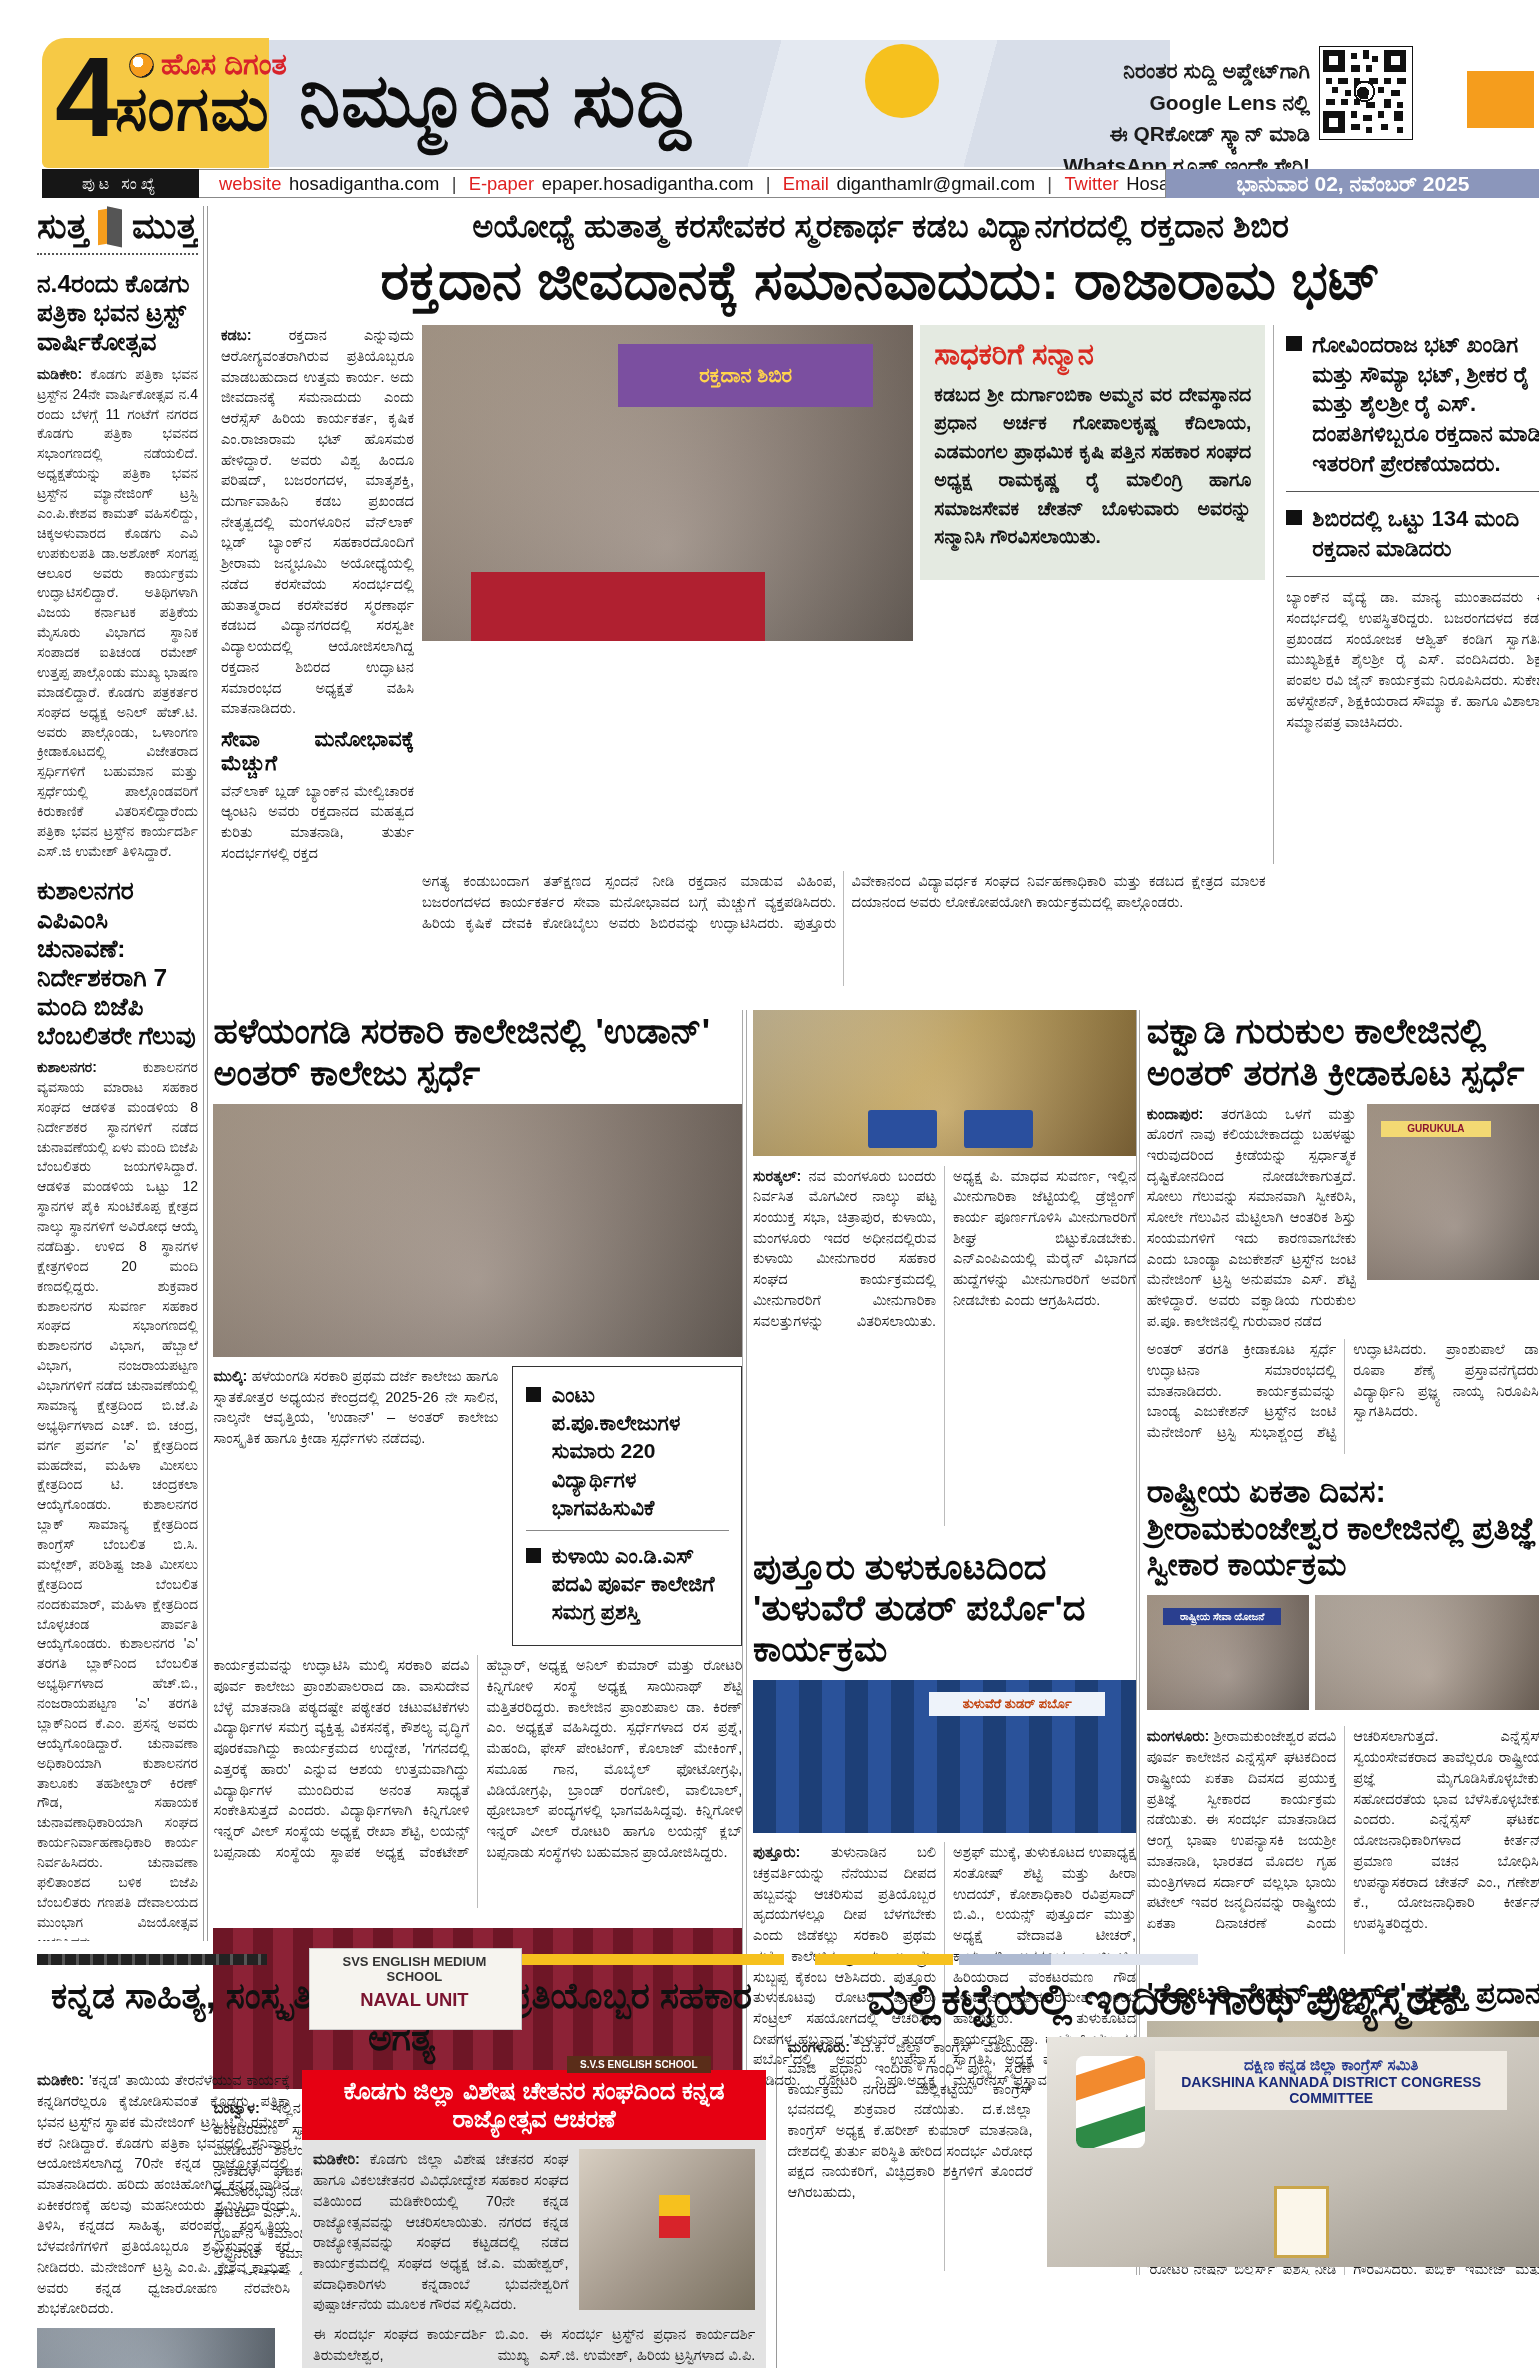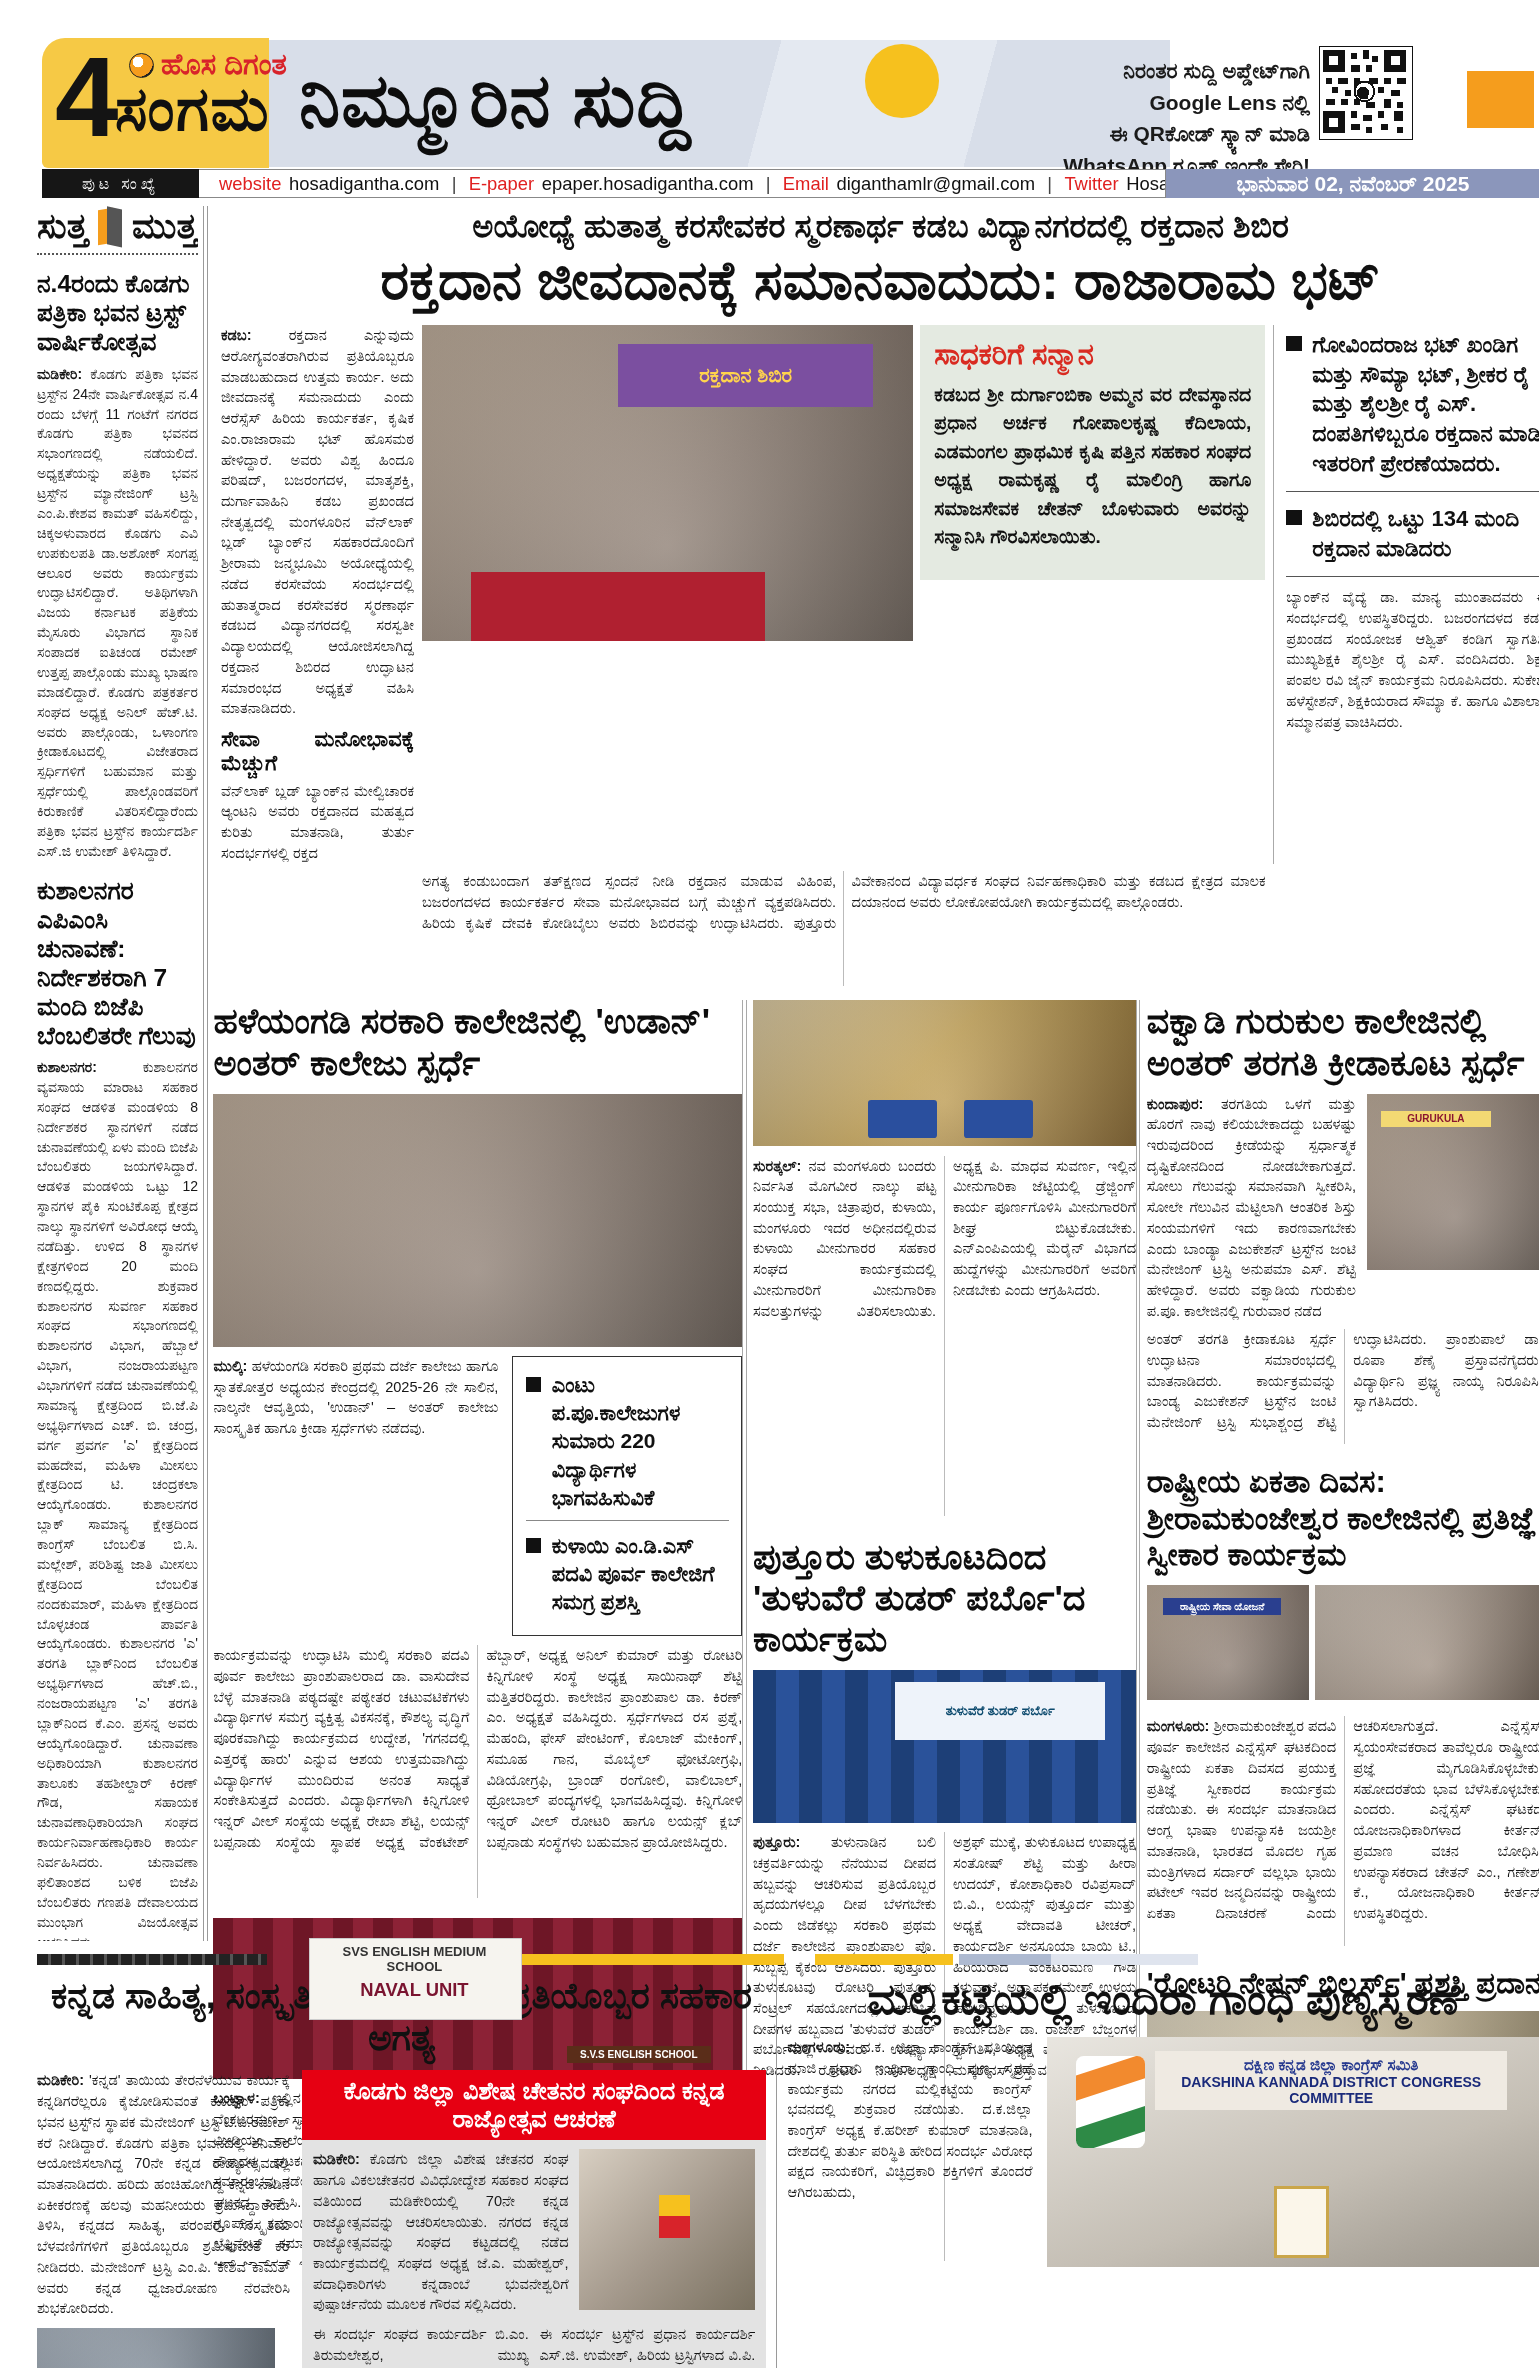--- a/index.html
+++ b/index.html
@@ -54,21 +54,21 @@
   .lead-photo{height:316px;}
   .sanman{background:#e4eae1;padding:12.3px 14px;height:230px;overflow:hidden;}
   .sanman-title{color:#d92b21;font-size:29px;font-weight:bold;margin-bottom:9.2px;}
   .sanman-body{font-size:19px;font-weight:600;line-height:1.5;text-align:justify;}
   .bullets{border-left:0.8px solid #aaa;padding-left:12.3px;}
   .bullet-item{display:flex;gap:10.7px;font-size:22px;font-weight:bold;line-height:1.35;padding:4.6px 0 12.3px;}
   .bullet-item + .bullet-item{border-top:1.5px solid #555;padding-top:12.3px;border-bottom:1.5px solid #555;padding-bottom:12.3px;}
   .sq{flex:0 0 15.3px;width:15.3px;height:15.3px;background:#111;margin-top:6.1px;}
   .lead-under{display:grid;grid-template-columns:491px 345px 276px;gap:7.7px;margin-left:201px;margin-top:7.7px;height:115px;overflow:hidden;}
   
-  .midgrid{display:grid;grid-template-columns:529px 10.7px 383px 10.7px 396px;margin-top:14px;height:1265px;overflow:hidden;padding-left:3.1px;}
+  .midgrid{display:grid;grid-template-columns:529px 10.7px 383px 10.7px 396px;margin-top:24px;height:1265px;overflow:hidden;padding-left:3.1px;}
   .art{margin-bottom:20px;}
   .art .headline{font-size:35px;margin-bottom:10.7px;}
   .art .photo{margin-bottom:9.2px;}
   .twocol{column-count:2;column-gap:17px;column-rule:0.8px solid #bbb;}
   .bul-box{border:1.5px solid #333;padding:10.7px 12.3px;}
   .bul-box .bullet-item{font-size:21px;padding:3.1px 0 7.7px;}
   .bul-box .bullet-item + .bullet-item{border-top:1.5px solid #888;border-bottom:none;padding-top:10.7px;}
   .quote-box{padding:3.1px 4.6px;}
   .q-head{display:flex;align-items:center;gap:7.7px;margin-bottom:7.7px;}
   .q-icon{font-size:44px;line-height:.8;color:#e63312;text-shadow:-6.1px 3.1px 0 #f6c11e;}
@@ -329,21 +329,21 @@
               <div class="body-txt twocol" style="height:360px;overflow:hidden;">
                 <span class="dateline">ಸುರತ್ಕಲ್:</span>
                 <span>ನವ ಮಂಗಳೂರು ಬಂದರು ನಿರ್ವಸಿತ ಮೊಗವೀರ ನಾಲ್ಕು ಪಟ್ಟ ಸಂಯುಕ್ತ ಸಭಾ, ಚಿತ್ರಾಪುರ, ಕುಳಾಯಿ, ಮಂಗಳೂರು ಇದರ ಅಧೀನದಲ್ಲಿರುವ ಕುಳಾಯಿ ಮೀನುಗಾರರ ಸಹಕಾರ ಸಂಘದ ಕಾರ್ಯಕ್ರಮದಲ್ಲಿ ಮೀನುಗಾರರಿಗೆ ಮೀನುಗಾರಿಕಾ ಸವಲತ್ತುಗಳನ್ನು ವಿತರಿಸಲಾಯಿತು.</span>
                 <span>ಅಧ್ಯಕ್ಷ ಪಿ. ಮಾಧವ ಸುವರ್ಣ, ಇಲ್ಲಿನ ಮೀನುಗಾರಿಕಾ ಜೆಟ್ಟಿಯಲ್ಲಿ ಡ್ರೆಜ್ಜಿಂಗ್ ಕಾರ್ಯ ಪೂರ್ಣಗೊಳಿಸಿ ಮೀನುಗಾರರಿಗೆ ಶೀಘ್ರ ಬಿಟ್ಟುಕೊಡಬೇಕು. ಎನ್‌ಎಂಪಿಎಯಲ್ಲಿ ಮೆರೈನ್ ವಿಭಾಗದ ಹುದ್ದೆಗಳನ್ನು ಮೀನುಗಾರರಿಗೆ ಅವರಿಗೆ ನೀಡಬೇಕು ಎಂದು ಆಗ್ರಹಿಸಿದರು.</span>
               </div>
             </div>
             <div class="art">
               <div class="headline">ಪುತ್ತೂರು ತುಳುಕೂಟದಿಂದ 'ತುಳುವೆರೆ ತುಡರ್ ಪರ್ಬೊ'ದ ಕಾರ್ಯಕ್ರಮ</div>
               <div class="photo" style="height:153px;">
                 <div class="bluecurtain"></div>
-                <div class="ph-label" style="right:8%;top:8%;width:44%;background:#eef3fa;color:#0c4a6e;font-size:13px;padding:21px;">ತುಳುವೆರೆ ತುಡರ್ ಪರ್ಬೊ</div>
+                <div class="ph-label" style="right:8%;top:8%;width:44%;background:#eef3fa;color:#c2410c;font-size:13px;padding:4px;">ತುಳುವೆರೆ ತುಡರ್ ಪರ್ಬೊ</div>
               </div>
               <div class="body-txt twocol" style="height:429px;overflow:hidden;">
                 <span class="dateline">ಪುತ್ತೂರು:</span>
                 <span>ತುಳುನಾಡಿನ ಬಲಿ ಚಕ್ರವರ್ತಿಯನ್ನು ನೆನೆಯುವ ದೀಪದ ಹಬ್ಬವನ್ನು ಆಚರಿಸುವ ಪ್ರತಿಯೊಬ್ಬರ ಹೃದಯಗಳಲ್ಲೂ ದೀಪ ಬೆಳಗಬೇಕು ಎಂದು ಜಿಡೆಕಲ್ಲು ಸರಕಾರಿ ಪ್ರಥಮ ದರ್ಜೆ ಕಾಲೇಜಿನ ಪ್ರಾಂಶುಪಾಲ ಪ್ರೊ. ಸುಬ್ಬಪ್ಪ ಕೈಕಂಬ ಆಶಿಸಿದರು. ಪುತ್ತೂರು ತುಳುಕೂಟವು ರೋಟರಿ ಪುತ್ತೂರು ಸೆಂಟ್ರಲ್ ಸಹಯೋಗದಲ್ಲಿ ಆಚರಿಸಿದ ದೀಪಗಳ ಹಬ್ಬವಾದ 'ತುಳುವೆರೆ ತುಡರ್ ಪರ್ಬೊ'ದಲ್ಲಿ ಅವರು ಉಪನ್ಯಾಸ ನೀಡಿದರು.</span>
                 <span>ರೋಟರಿ ನಿ.ಪೂ.ಅಧ್ಯಕ್ಷ ಅಶ್ರಫ್ ಮುಕ್ಕೆ, ತುಳುಕೂಟದ ಉಪಾಧ್ಯಕ್ಷ ಸಂತೋಷ್ ಶೆಟ್ಟಿ ಮತ್ತು ಹೀರಾ ಉದಯ್, ಕೋಶಾಧಿಕಾರಿ ರವಿಪ್ರಸಾದ್ ಬಿ.ವಿ., ಲಯನ್ಸ್ ಪುತ್ತೂರ್ದ ಮುತ್ತು ಅಧ್ಯಕ್ಷೆ ವೇದಾವತಿ ಟೀಚರ್, ಕಾರ್ಯದರ್ಶಿ ಅನಸೂಯಾ ಬಾಯಿ ಟಿ., ಹಿರಿಯರಾದ ವೆಂಕಟರಮಣ ಗೌಡ ಕಳುವಾಜೆ, ಅಧ್ಯಾಪಕ ರಮೇಶ್ ಉಳಯ ಹಾಜರಿದ್ದರು. ತುಳುಕೂಟದ ಕಾರ್ಯದರ್ಶಿ ಡಾ. ರಾಜೇಶ್ ಬೆಜ್ಜಂಗಳ ಸ್ವಾಗತಿಸಿ, ಅಧ್ಯಕ್ಷ ಪ್ಯಾಟ್ರಿಕ್ ಸಿಪ್ರಿಯನ್ ಮಸ್ಕರೇನಸ್ ಪ್ರಸ್ತಾವನೆಗೈದರು.</span>
               </div>
             </div>
           </div>
 
           <div class="vrule"></div>

